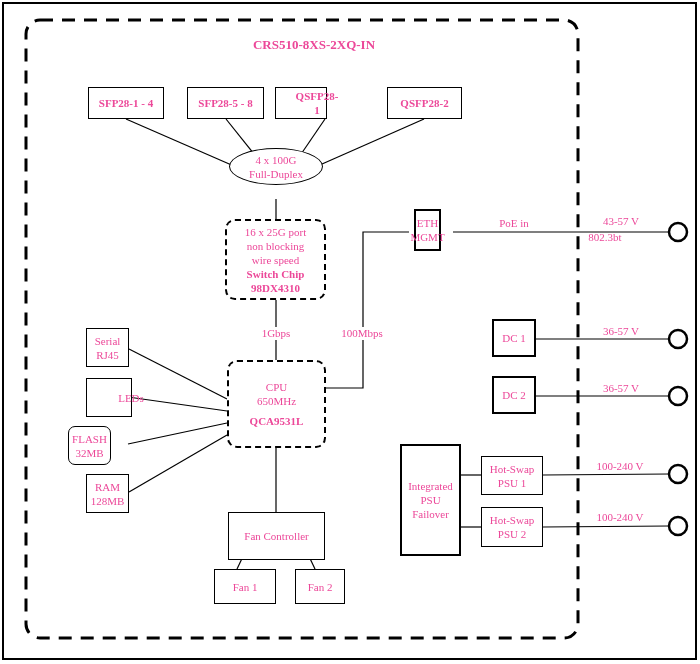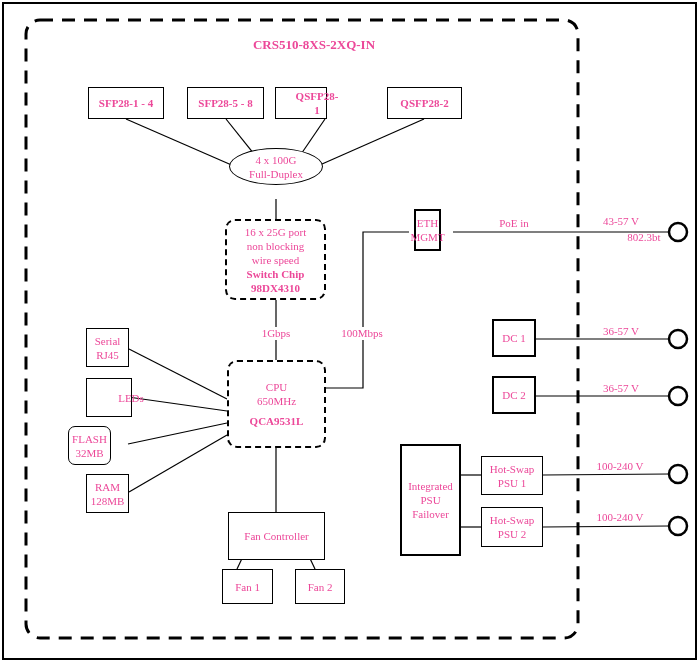--- a/index.html
+++ b/index.html
@@ -38,34 +38,34 @@
   .b-cpu{left:227px;top:360px;width:99px;height:88px;}
   .b-cpu .model{margin-top:6px;}
   .b-eth{left:414px;top:209px;width:27px;height:42px;}
   
   .b-serial{left:86px;top:328px;width:43px;height:39px;}
   .b-leds{left:86px;top:378px;width:42px;height:39px;padding-left:44px;}
   .b-flash{left:68px;top:426px;width:43px;height:39px;border-radius:7px;}
   .b-ram{left:86px;top:474px;width:43px;height:39px;}
   
   .b-fanctl{left:228px;top:512px;width:97px;height:48px;}
-  .b-fan1{left:222px;top:569px;width:51px;height:35px;}
+  .b-fan1{left:214px;top:569px;width:62px;height:35px;}
   .b-fan2{left:295px;top:569px;width:50px;height:35px;}
   
   .b-dc1{left:492px;top:319px;width:44px;height:38px;}
   .b-dc2{left:492px;top:376px;width:44px;height:38px;}
   .b-intpsu{left:400px;top:444px;width:61px;height:112px;}
   .b-psu1{left:481px;top:456px;width:62px;height:39px;}
   .b-psu2{left:481px;top:507px;width:62px;height:40px;}
   
   .l-1gbps{left:252px;top:327px;width:46px;}
   .l-100mbps{left:334px;top:327px;width:54px;}
   .l-poe{left:490px;top:217px;width:48px;}
   .l-poev1{left:593px;top:215px;width:56px;}
-  .l-poev2{left:616px;top:231px;width:56px;}
+  .l-poev2{left:577px;top:231px;width:56px;}
   .l-dc1v{left:593px;top:325px;width:56px;}
   .l-dc2v{left:593px;top:382px;width:56px;}
   .l-psu1v{left:588px;top:460px;width:64px;}
   .l-psu2v{left:588px;top:511px;width:64px;}
 </style>
 </head>
 <body>
 
 <div class="stage">
 

